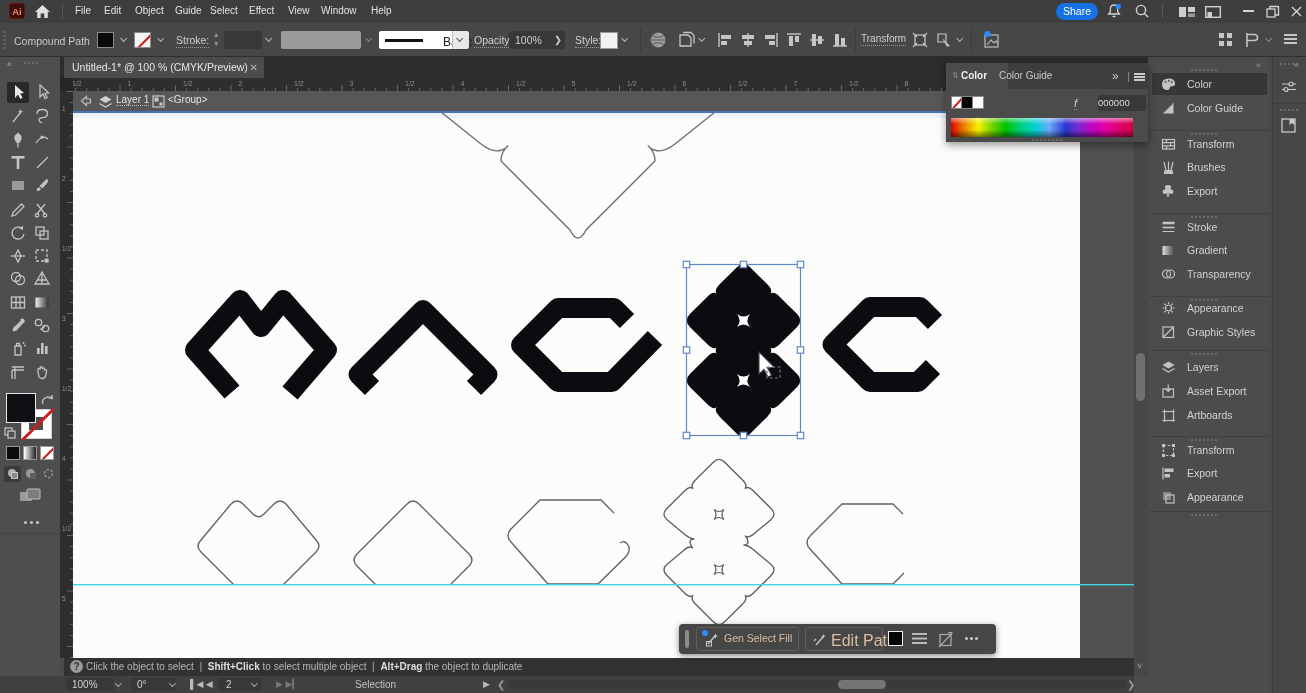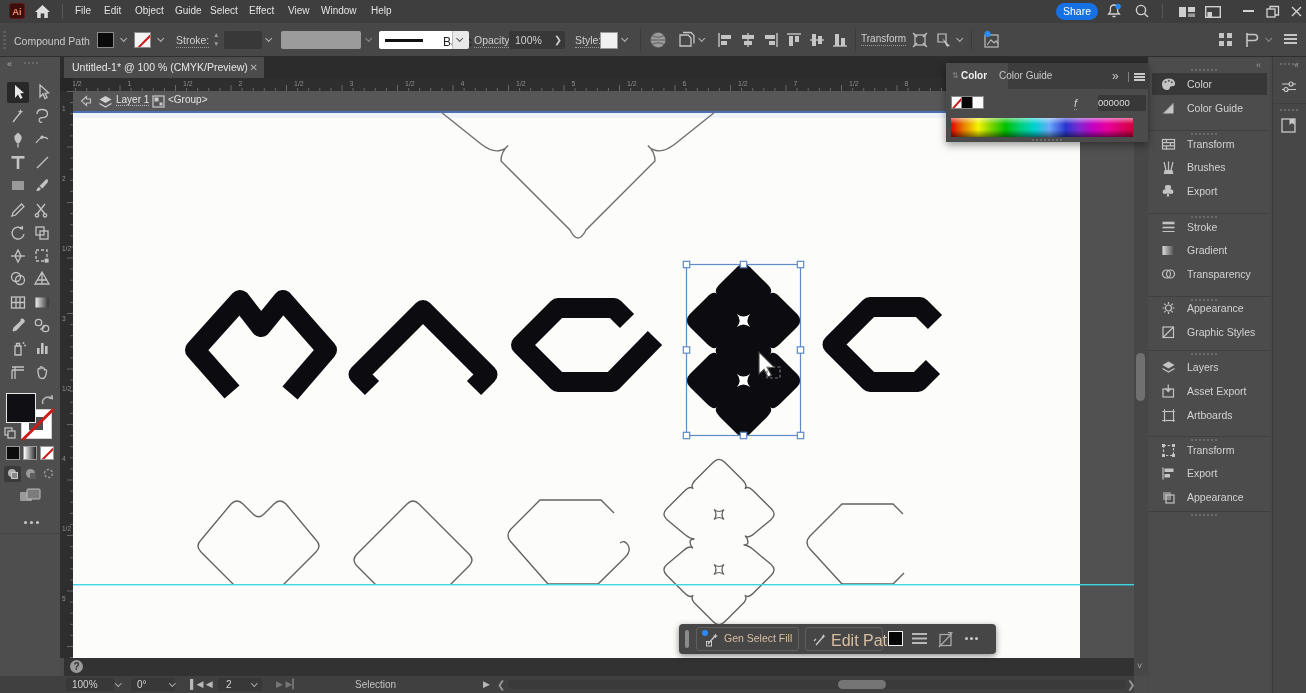--- a/index.html
+++ b/index.html
@@ -584,20 +584,21 @@
     </svg>
 </div>
 
 <div id="vscroll">
     <div style="position:absolute;left:2px;top:262px;width:9px;height:48px;background:#707070;border-radius:5px"></div>
   <div style="position:absolute;left:3px;top:570px;color:#aaa;font-size:9px">˅</div>
   </div>
 
 <div id="hintbar">
   <span style="position:absolute;left:6px;top:2px;width:13px;height:13px;background:#9a9a9a;border-radius:50%;color:#303030;font-size:10px;font-weight:bold;text-align:center;line-height:13px">?</span>
+  <span style="position:absolute;left:22px">Click the object to select&nbsp; <b style="color:#8a8a8a">|</b> &nbsp;<b style="color:#dcdcdc">Shift+Click</b> to select multiple object&nbsp; <b style="color:#8a8a8a">|</b> &nbsp;<b style="color:#dcdcdc">Alt+Drag</b> the object to duplicate</span>
 </div>
 
 <div id="statusbar">
   <div class="box" style="left:66px;top:2px;width:48px;height:13px;line-height:13px;padding-left:6px">100%</div>
   <span class="caret" style="position:absolute;left:116px;top:5px;padding:1.8px"></span>
   <div class="box" style="left:131px;top:2px;width:44px;height:13px;line-height:13px;padding-left:6px">0°</div>
   <span class="caret" style="position:absolute;left:170px;top:5px;padding:1.8px"></span>
   <span style="position:absolute;left:190px;top:3px;color:#b9b9b9;font-size:9px">▌◀&nbsp;◀</span>
   <div class="box" style="left:218px;top:2px;width:44px;height:13px;line-height:13px;padding-left:8px">2</div>
   <span class="caret" style="position:absolute;left:252px;top:5px;padding:1.8px"></span>

